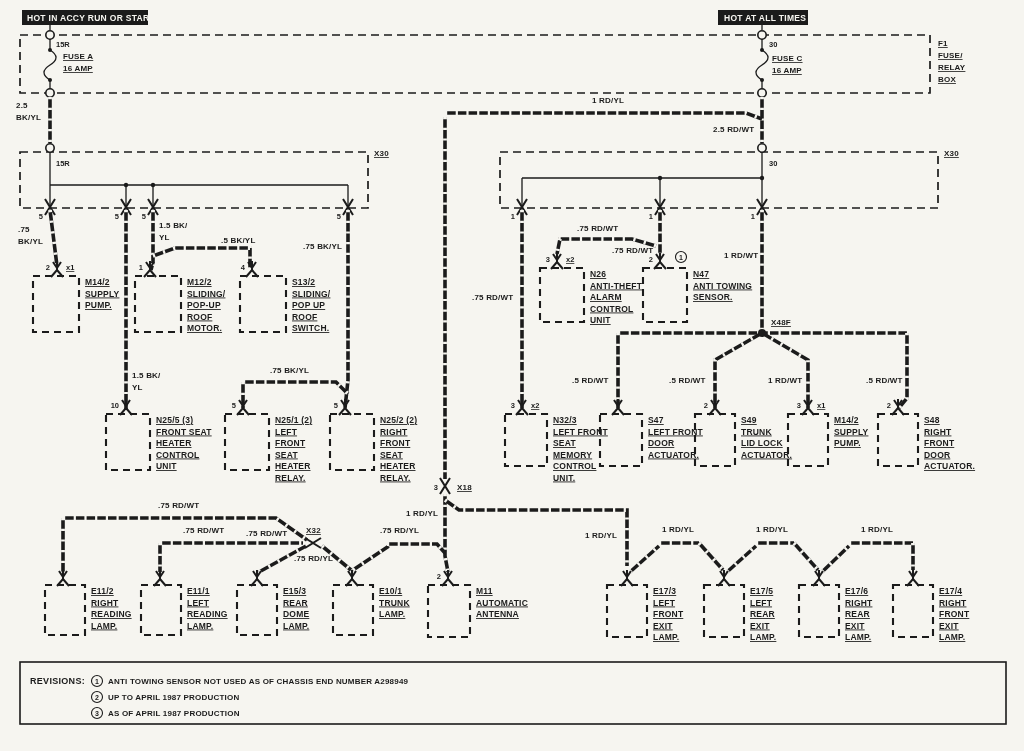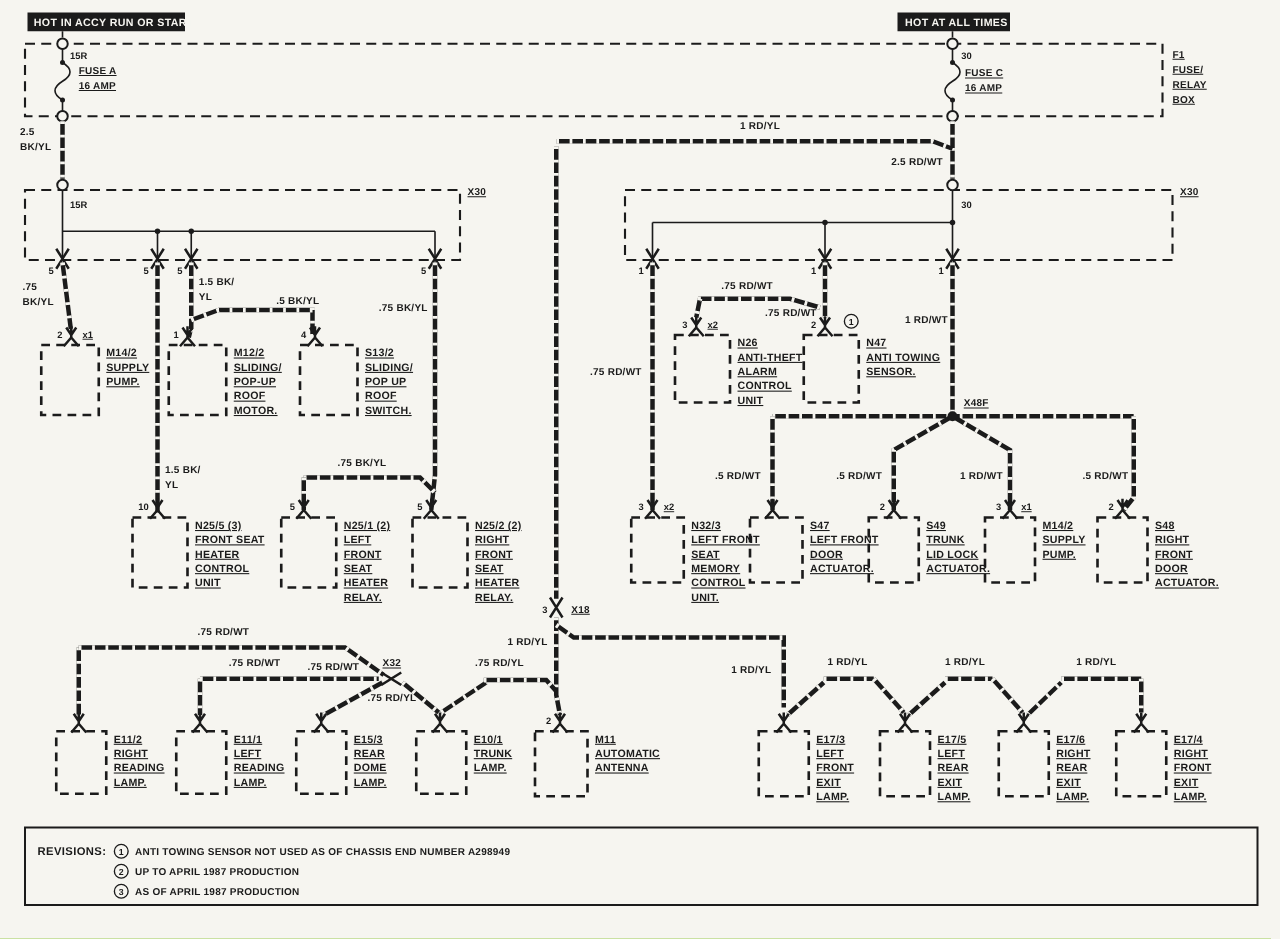--- a/index.html
+++ b/index.html
@@ -1,16 +1,16 @@
 <!DOCTYPE html>
 <html><head>
 <meta charset="utf-8">
 <style>
   html,body{margin:0;padding:0;background:#dcdbd6;}
-  .page{width:1024px;height:751px;position:relative;background:#84cc16;overflow:hidden;}
+  .page{width:1024px;height:751px;position:relative;background:#bef264;overflow:hidden;}
   svg{display:block;}
   svg text{font-family:"Liberation Sans","DejaVu Sans",sans-serif;font-weight:bold;fill:#1b1b1b;}
   .lbl{font-size:8px;letter-spacing:.2px;}
   .pin{font-size:7.5px;}
   .clbl{font-size:8.5px;text-decoration:underline;letter-spacing:.2px;}
   .u{text-decoration:underline;}
   .chiptxt{font-size:8.5px;fill:#f6f5f0;letter-spacing:.3px;}
   .rev{font-size:8px;letter-spacing:.2px;}
   .revtitle{font-size:9px;letter-spacing:.3px;}
   .num{font-size:7px;}

